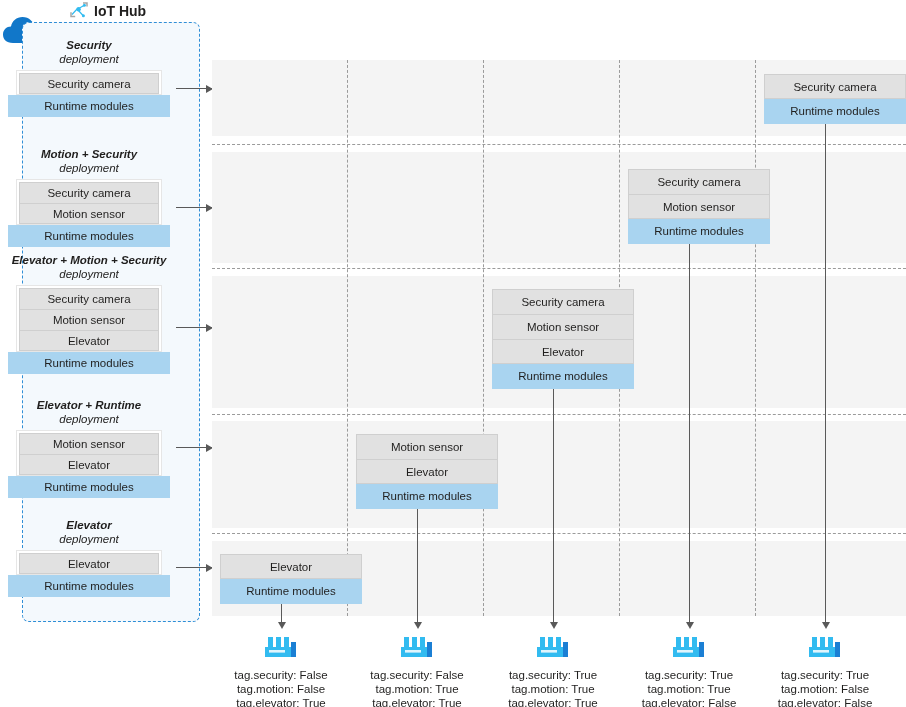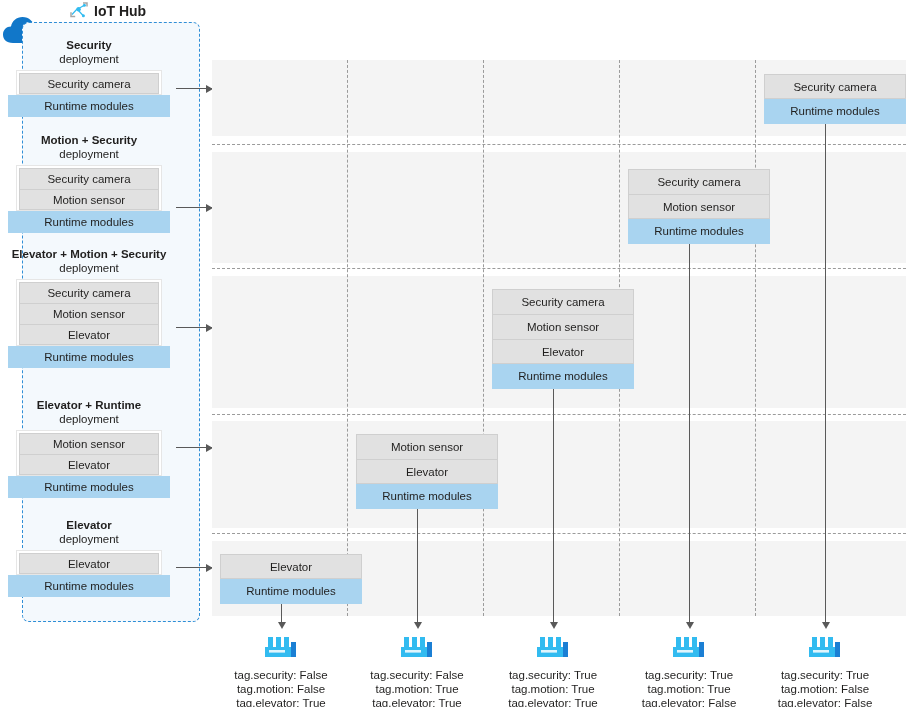--- a/index.html
+++ b/index.html
@@ -34,20 +34,21 @@
     background:#f4f9fd;
     box-sizing:border-box;
   }
 
   
   .dep{position:absolute;left:0;width:178px;}
   .dep-title{
     text-align:center;font-size:11.5px;line-height:14px;
     color:#201f1e;font-weight:bold;
     padding:0 4px;
+    font-style:italic;
   }
   .dep-title .sub{display:block;font-weight:normal;}
 
   .modbox{
     margin:4px 16px 0 16px;
     background:#ffffff;
     border:1px solid #e6e6e6;
     padding:2px 2px 0 2px;
     box-sizing:border-box;
   }
@@ -164,35 +165,35 @@
       <span class="sub">deployment</span>
     </div>
     <div class="modbox">
       <div class="mod">Security camera</div>
     </div>
     <div class="modbox-runtime">
       <div class="runtime">Runtime modules</div>
     </div>
   </div>
 
-  <div class="dep" style="top:133px;">
+  <div class="dep" style="top:147px;">
     <div class="dep-title">
       <span>Motion + Security</span>
       <span class="sub">deployment</span>
     </div>
     <div class="modbox">
       <div class="mod">Security camera</div>
       <div class="mod">Motion sensor</div>
     </div>
     <div class="modbox-runtime">
       <div class="runtime">Runtime modules</div>
     </div>
   </div>
 
-  <div class="dep" style="top:247px;">
+  <div class="dep" style="top:253px;">
     <div class="dep-title">
       <span>Elevator + Motion + Security</span>
       <span class="sub">deployment</span>
     </div>
     <div class="modbox">
       <div class="mod">Security camera</div>
       <div class="mod">Motion sensor</div>
       <div class="mod">Elevator</div>
     </div>
     <div class="modbox-runtime">

